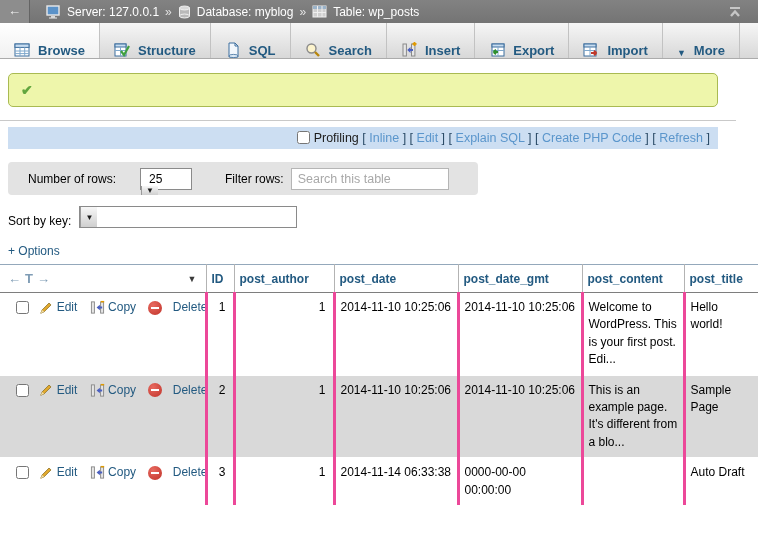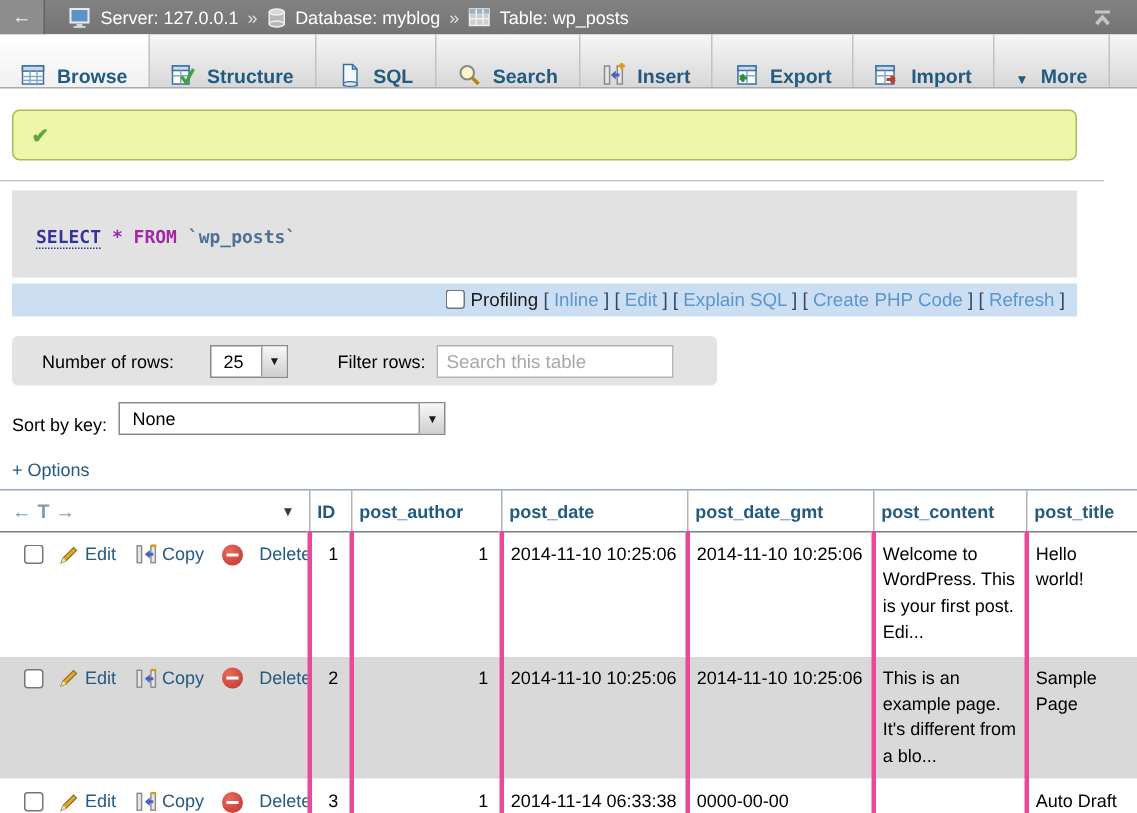--- a/index.html
+++ b/index.html
@@ -43,21 +43,21 @@
   .profiling .br { color:#2a4a66; }
   .profiling .plink { color:#5b96cc; cursor:pointer; }
 
   
   .rowsbar { margin:13px 0 0 8px; width:470px; height:33px; background:#e3e3e3; border-radius:4px;
     display:flex; align-items:center; padding-left:20px; }
   .fselect { display:inline-flex; background:#fff; border:1px solid #8a8a8a; height:22px; cursor:pointer; }
   .fselect .val { padding:3px 8px 0 8px; }
   .fselect .btn { width:17px; background:linear-gradient(#f7f7f7,#cfcfcf); border-left:1px solid #9a9a9a;
     display:flex; align-items:center; justify-content:center; font-size:8px; color:#1a1a1a; }
-  .sel-rows { width:52px; margin-left:24px; }
+  .sel-rows { width:52px; margin-left:24px;flex-direction:column; }
   .sel-rows .val { flex:1; }
   .lbl-filter { margin-left:33px;text-align:center; }
   .filterin { margin-left:7px; width:158px; height:22px; border:1px solid #b5b5b5; padding:0 6px;
     font-family:"Liberation Sans", sans-serif; font-size:12.5px; color:#333; }
   .filterin::placeholder { color:#a8a8a8; }
 
   .sortrow { margin:11px 0 0 8px; display:flex; align-items:flex-end; }
   .sel-sort { width:218px; margin-left:8px; }
   .sel-sort .val { flex:1; }
 
@@ -205,26 +205,20 @@
 
 
 <div class="msg">
   <span class="check">✔</span>
 </div>
 
 <div class="hsep"></div>
 
 
 <div class="querybox">
-  <div class="sqlarea">
-    <span class="kw-select">SELECT</span>
-    <span class="sql-star">*</span>
-    <span class="kw-from">FROM</span>
-    <span class="sql-ident">`wp_posts`</span>
-  </div>
   <div class="profiling">
     <input type="checkbox" style="">
     <span>Profiling</span>
     <span class="br">[</span>
     <span class="plink">Inline</span>
     <span class="br">]</span>
     <span class="br">[</span>
     <span class="plink">Edit</span>
     <span class="br">]</span>
     <span class="br">[</span>
@@ -246,21 +240,20 @@
     <span class="val">25</span>
     <span class="btn">▼</span>
   </div>
   <span class="lbl-filter">Filter rows:</span>
   <input class="filterin" type="text" placeholder="Search this table" style="">
 </div>
 
 <div class="sortrow">
   <span>Sort by key:</span>
   <div class="fselect sel-sort">
-    <span class="val">None</span>
     <span class="btn">▼</span>
   </div>
 </div>
 
 <div class="options">+ Options</div>
 
 
 <table class="results">
   <colgroup>
     <col style="width:206px">

